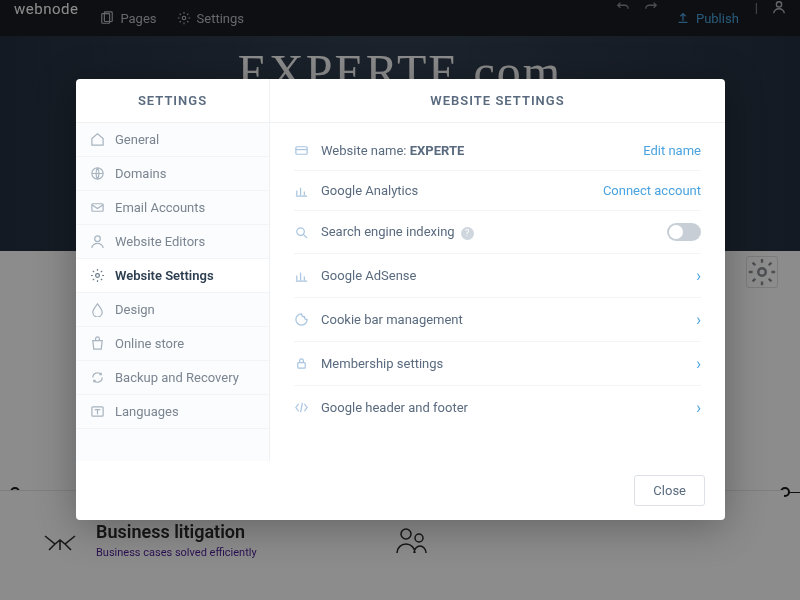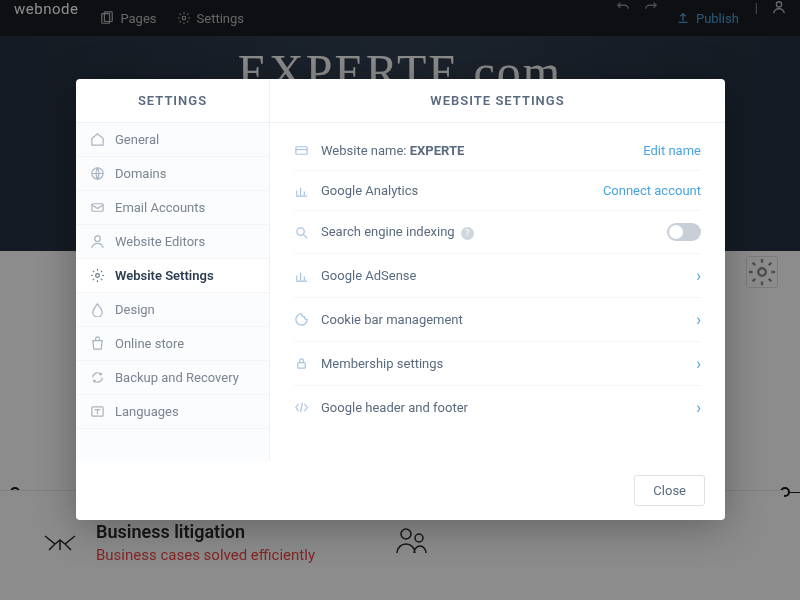--- a/index.html
+++ b/index.html
@@ -11,21 +11,21 @@
 .tb-spacer{flex:1}
 .tb-icon{width:14px;height:14px;display:inline-flex;align-items:center;justify-content:center}
 .publish{color:#4aa3df;display:flex;align-items:center;gap:6px;margin-right:16px}
 .hero{position:absolute;top:36px;left:0;right:0;height:215px;background:linear-gradient(rgba(20,30,45,.55),rgba(20,30,45,.55)),linear-gradient(90deg,#3a4758,#5a6b7f,#3a4758);display:flex;align-items:flex-start;justify-content:center;padding-top:8px;z-index:1}
 .hero-title{font-family:Georgia,serif;font-size:48px;color:#fff;letter-spacing:2px}
 .overlay{position:absolute;inset:0;background:rgba(0,0,0,.45);z-index:2}
 .bottom{position:absolute;bottom:0;left:0;right:16px;height:110px;background:#fff;display:flex;padding:30px 40px;z-index:1;border-top:1px solid #e8e8e8}
 .bcol{flex:1;display:flex;gap:16px;align-items:flex-start}
 .bicon{width:40px;height:40px;flex-shrink:0}
 .bh{font-size:18px;font-weight:600;color:#2a2a2a;margin-bottom:4px}
-.bs{font-size:15px;color:#ef4444}
+.bs{font-size:11px;color:#4c1d95}
 .hline{position:absolute;left:0;right:0;top:492px;height:1px;background:#1a1a1a;z-index:1}
 .hcirc{position:absolute;top:487px;width:10px;height:10px;border:2px solid #1a1a1a;border-radius:50%;background:#fff;z-index:1}
 .hc1{left:10px}.hc2{right:10px}
 .gear-btn{position:absolute;top:256px;right:22px;width:32px;height:32px;border:1px solid #e0e0e0;border-radius:3px;background:#fff;display:flex;align-items:center;justify-content:center;z-index:1}
 .modal{position:absolute;top:79px;left:76px;width:649px;height:441px;background:#fff;border-radius:4px;box-shadow:0 6px 40px rgba(0,0,0,.3);z-index:3;display:flex;flex-direction:column}
 .mhead{height:44px;display:flex;border-bottom:1px solid #eef0f2}
 .mh-left{width:194px;display:flex;align-items:center;justify-content:center;font-size:13px;font-weight:600;letter-spacing:1px;color:#5a6b7f;border-right:1px solid #eef0f2}
 .mh-right{flex:1;display:flex;align-items:center;justify-content:center;font-size:13px;font-weight:600;letter-spacing:1px;color:#5a6b7f}
 .mbody{flex:1;display:flex;overflow:hidden}
 .sidebar{width:194px;border-right:1px solid #eef0f2;background:#fbfcfd}

